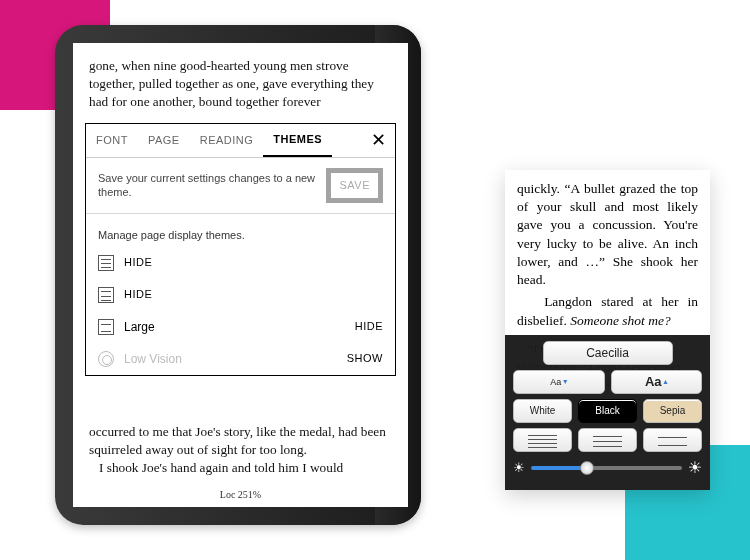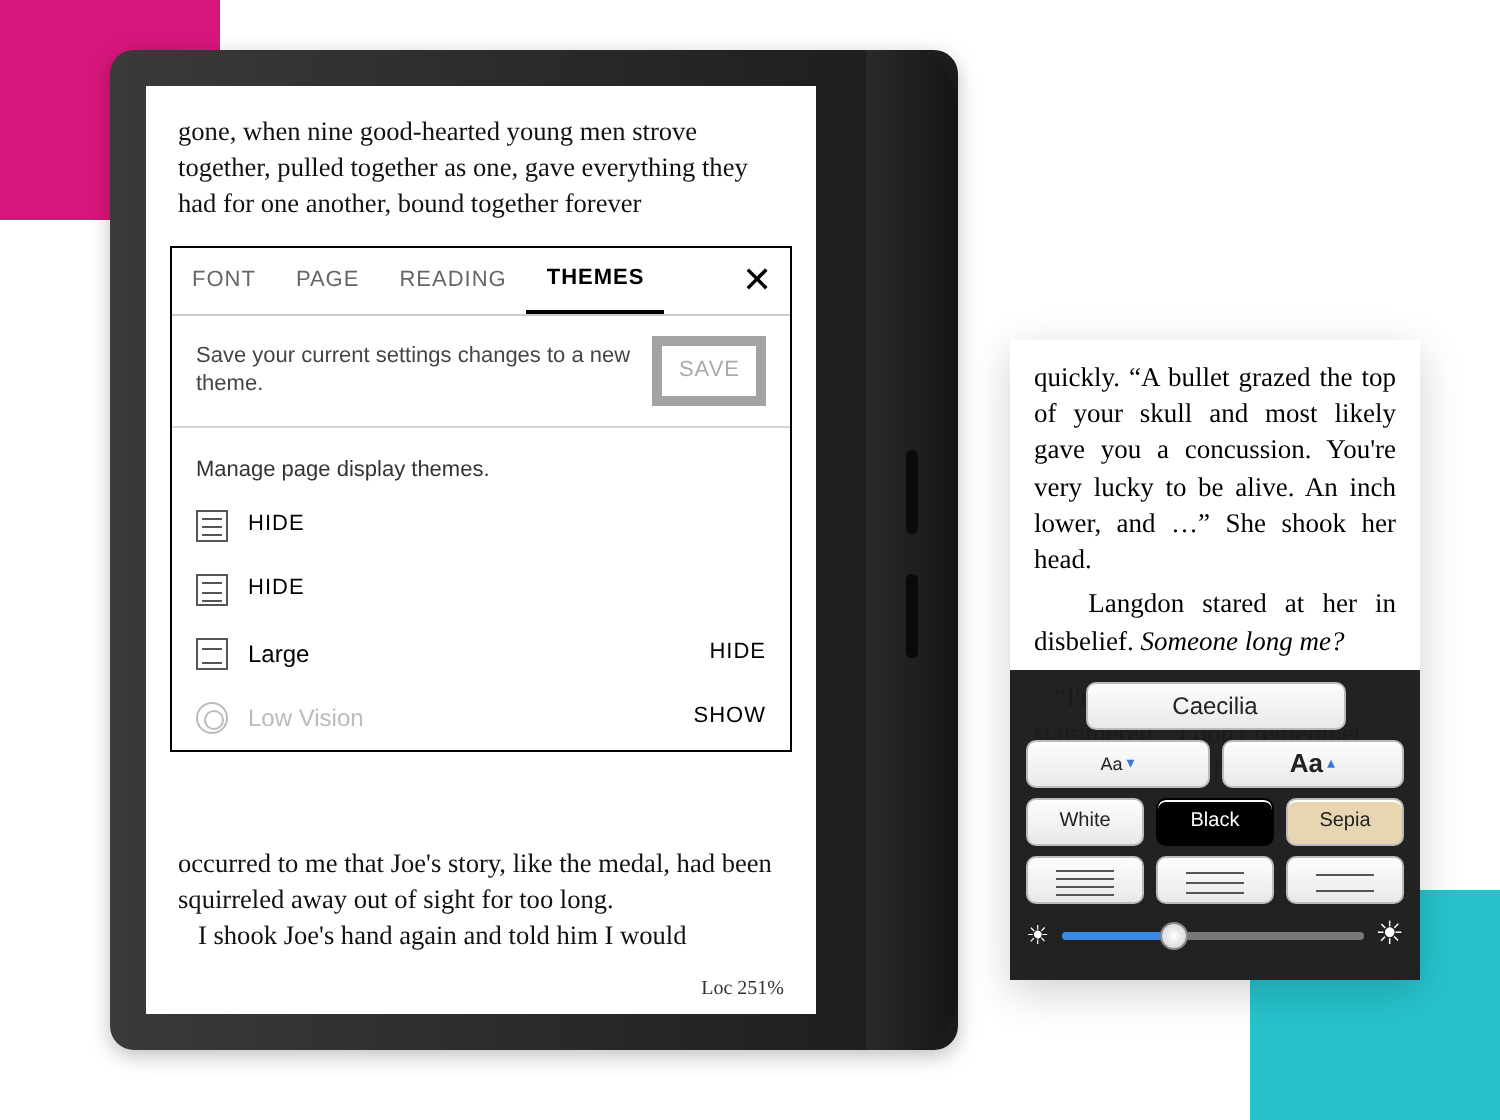--- a/index.html
+++ b/index.html
@@ -4,28 +4,28 @@
 <style>
   html,body{margin:0;padding:0;width:750px;height:560px;background:#fff;font-family:Georgia,serif;overflow:hidden;position:relative}
   *{box-sizing:border-box}
 
   
   .sq{position:absolute}
   .sq-pink{width:120px;height:120px;background:#d7167b;left:-10px;top:-10px}
   .sq-teal{width:130px;height:130px;background:#27c3cd;right:-5px;bottom:-15px}
 
   
-  .device{position:absolute;left:55px;top:25px;width:424px;height:500px;border-radius:12px;background:linear-gradient(90deg,#3a3a3a,#1b1b1b);padding:18px 18px 18px 18px;box-shadow:0 3px 10px rgba(0,0,0,.25)}
+  .device{position:absolute;left:55px;top:25px;width:366px;height:500px;border-radius:28px;background:linear-gradient(90deg,#3a3a3a,#1b1b1b);padding:18px 18px 18px 18px;box-shadow:0 3px 10px rgba(0,0,0,.25)}
   .device .grip{position:absolute;right:0;top:0;bottom:0;width:46px;border-radius:0 28px 28px 0;background:linear-gradient(90deg,#2a2a2a,#151515)}
   .device .phys-btn{position:absolute;right:20px;width:6px;height:42px;border-radius:3px;background:#0a0a0a}
   .device .phys-btn.b1{top:200px}
   .device .phys-btn.b2{top:262px}
   .screen{position:relative;width:335px;height:464px;background:#fff;font-size:13.3px;color:#111;line-height:1.35;padding:14px 16px 22px 16px}
   .screen p{margin:0}
-  .status{position:absolute;left:16px;right:16px;bottom:6px;font-size:10px;color:#333;display:flex;justify-content:flex-end}
+  .status{position:absolute;left:16px;right:16px;bottom:6px;font-size:10px;color:#333;display:flex;justify-content:center}
 
   
   .popover{position:absolute;left:12px;right:12px;top:80px;border:1px solid #000;background:#fff;font-family:-apple-system,Helvetica,Arial,sans-serif;color:#000}
   .tabs{display:flex;align-items:flex-start;border-bottom:1px solid #ccc;height:34px;font-size:11px;letter-spacing:.5px}
   .tabs span{padding:0 10px;color:#666;display:inline-flex;align-items:center;height:100%}
   .tabs span.active{color:#000;font-weight:700;border-bottom:2px solid #000}
   .tabs .spacer{flex:1}
   .tabs .close{width:34px;text-align:center;font-size:18px;color:#000;user-select:none}
   .save-row{display:flex;align-items:center;padding:10px 12px 10px 12px;font-size:11px;color:#444;border-bottom:1px solid #d6d6d6}
   .save-row .txt{flex:1;line-height:1.3;padding-right:8px}
@@ -142,21 +142,21 @@
     <div class="status">
       <span>Loc 25</span>
       <span>1%</span>
     </div>
   </div>
 </div>
 
 <div class="mini">
   <div class="page">
     <p>quickly. “A bullet grazed the top of your skull and most likely gave you a concussion. You're very lucky to be alive. An inch lower, and …” She shook her head.</p>
-    <p><span>&nbsp;&nbsp;&nbsp;Langdon stared at her in disbelief. </span><em>Someone long me?</em></p>
+    <p><span>&nbsp;&nbsp;&nbsp;Langdon stared at her in disbelief. </span><em>Someone shot me?</em></p>
   </div>
   <div class="ghost">&nbsp;&nbsp;&nbsp;“I'm sorry, I'm just …” he stammered. “I don't remember anything. And who had arrived in”</div>
 
   <div class="panel">
     <div class="pill font-name">Caecilia</div>
     <div class="row">
       <div class="pill half">
           <span class="size-small">Aa</span>
           <span class="tri">▾</span>
         </div>

